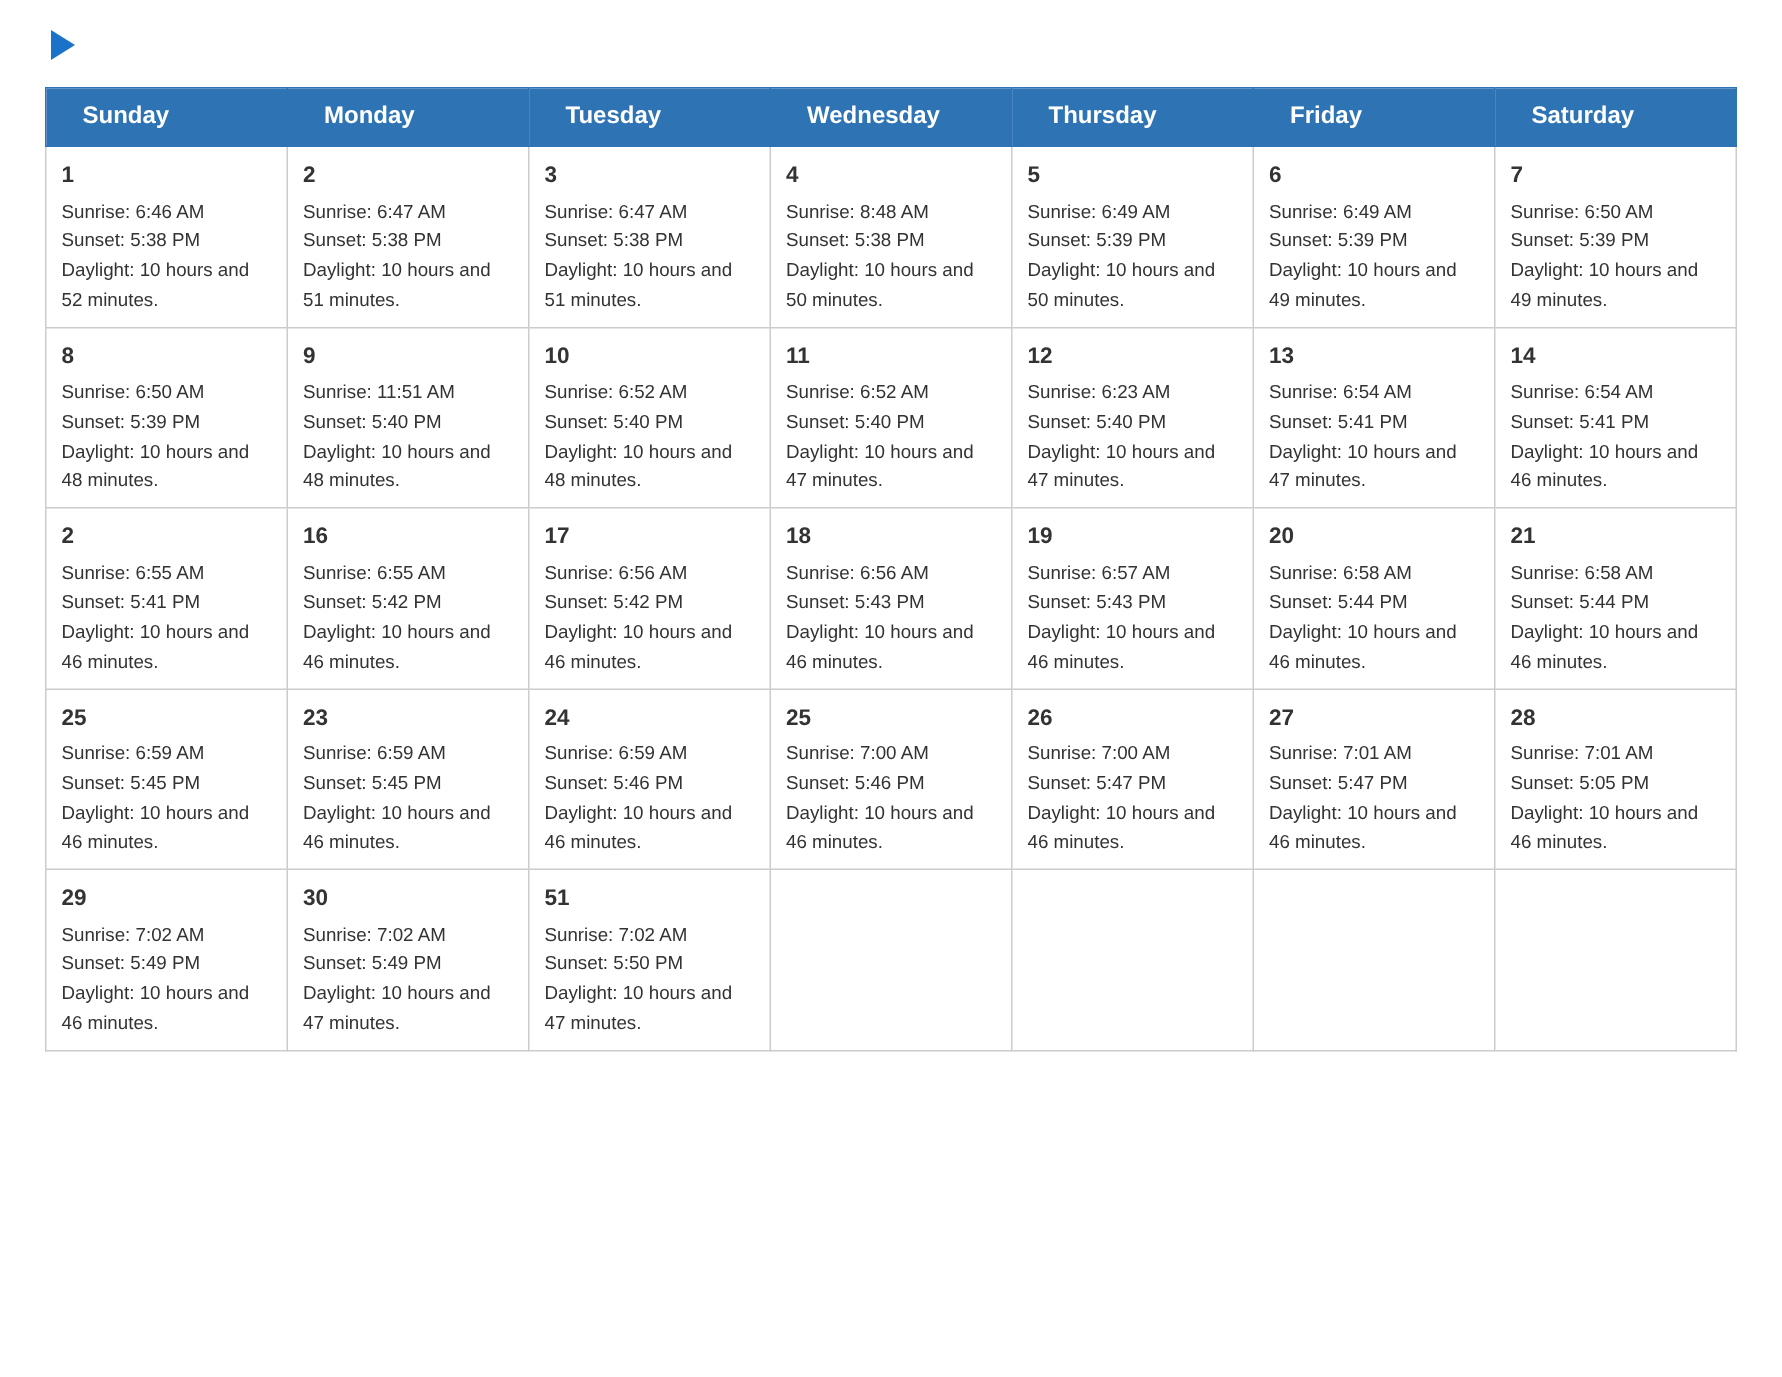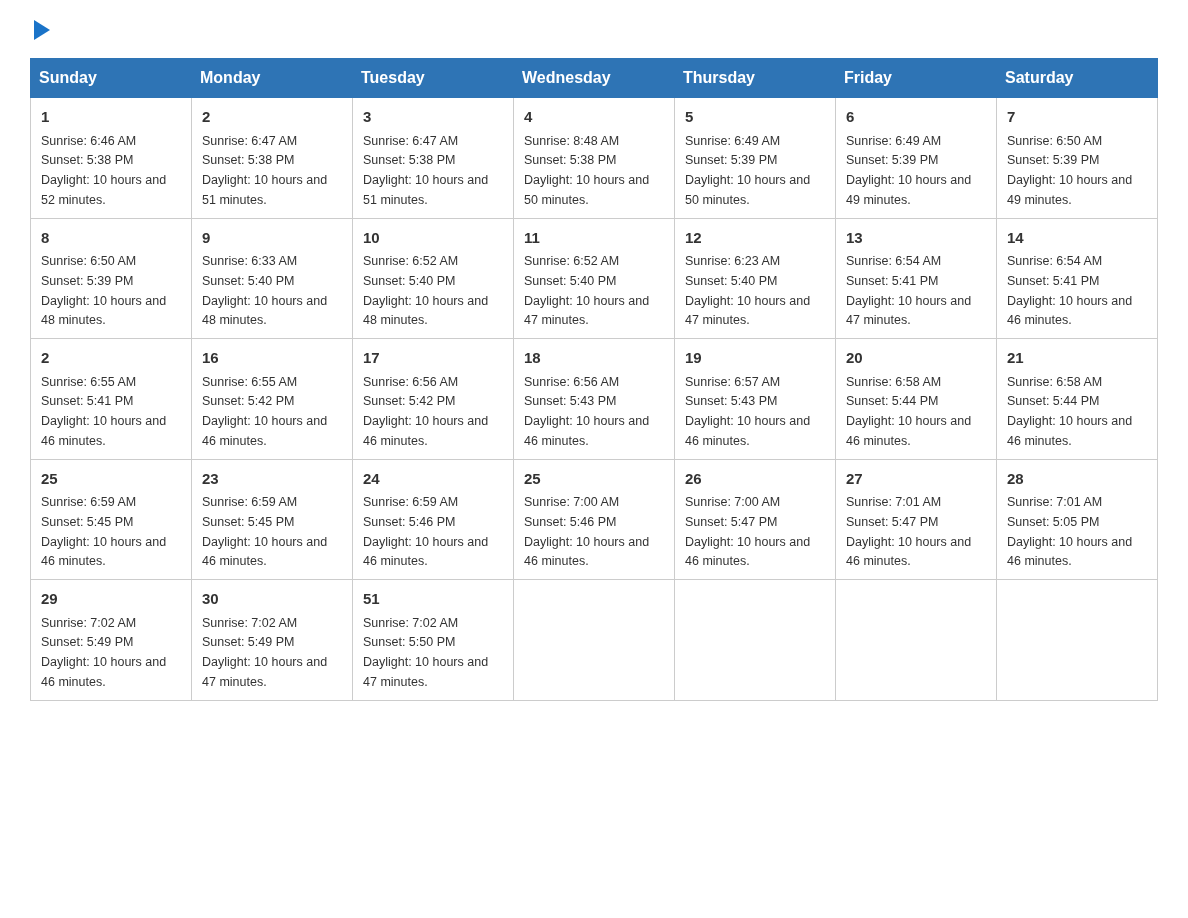--- a/index.html
+++ b/index.html
@@ -37,21 +37,21 @@
     .calendar {
       width: 100%;
       border-collapse: collapse;
       border: 1px solid #2e74b5;
     }
     .calendar th {
       background-color: #2e74b5;
       color: #fff;
       font-size: 16px;
       font-weight: bold;
-      padding: 10px 8px;
+      padding: 10px 24px;
       text-align: left;
       border: 1px solid #2e74b5;
     }
     .calendar td {
       vertical-align: top;
       padding: 8px 10px;
       border: 1px solid #ccc;
       width: 14.28%;
       font-size: 13px;
       color: #333;
@@ -174,21 +174,21 @@
       </tr>
       <tr>
         <td>
         <span class="day-number">8</span>
         <span class="day-info">Sunrise: 6:50 AM</span><br>
         <span class="day-info">Sunset: 5:39 PM</span><br>
         <span class="day-info">Daylight: 10 hours and 48 minutes.</span>
       </td>
         <td>
         <span class="day-number">9</span>
-        <span class="day-info">Sunrise: 6:33 AM</span><br>
+        <span class="day-info">Sunrise: 11:51 AM</span><br>
         <span class="day-info">Sunset: 5:40 PM</span><br>
         <span class="day-info">Daylight: 10 hours and 48 minutes.</span>
       </td>
         <td>
         <span class="day-number">10</span>
         <span class="day-info">Sunrise: 6:52 AM</span><br>
         <span class="day-info">Sunset: 5:40 PM</span><br>
         <span class="day-info">Daylight: 10 hours and 48 minutes.</span>
       </td>
         <td>

